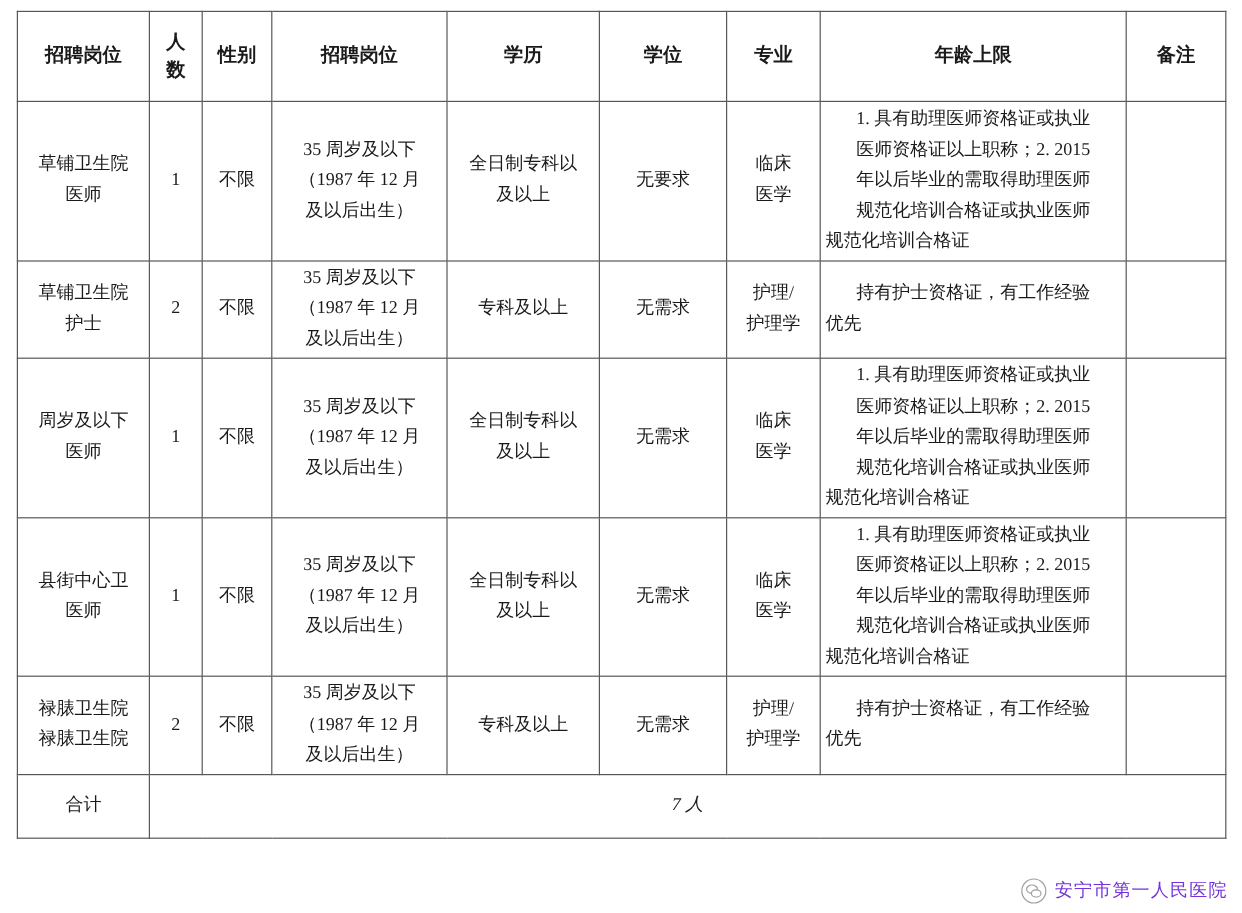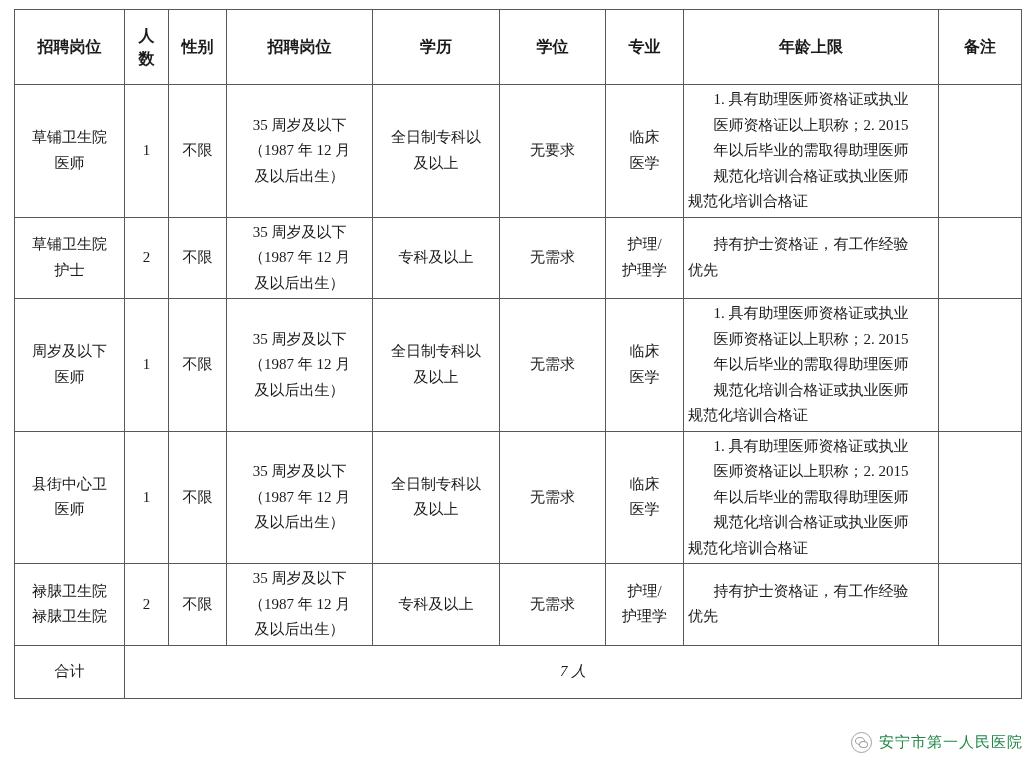--- a/index.html
+++ b/index.html
@@ -66,21 +66,21 @@
   .total-value { font-size: 16px; font-style: italic; }
   .total-row td { height: 48px; }
 
   .watermark {
     position: absolute;
     right: 12px;
     bottom: 8px;
     display: flex;
     align-items: center;
     gap: 7px;
-    color: #15803d;
+    color: #6d28d9;
     font-size: 15px;
     letter-spacing: 1px;
     font-family: "Liberation Sans", sans-serif;
     opacity: 0.95;
   }
   .wechat-badge {
     width: 19px;
     height: 19px;
     border-radius: 50%;
     border: 1.4px solid #9a9a9a;

